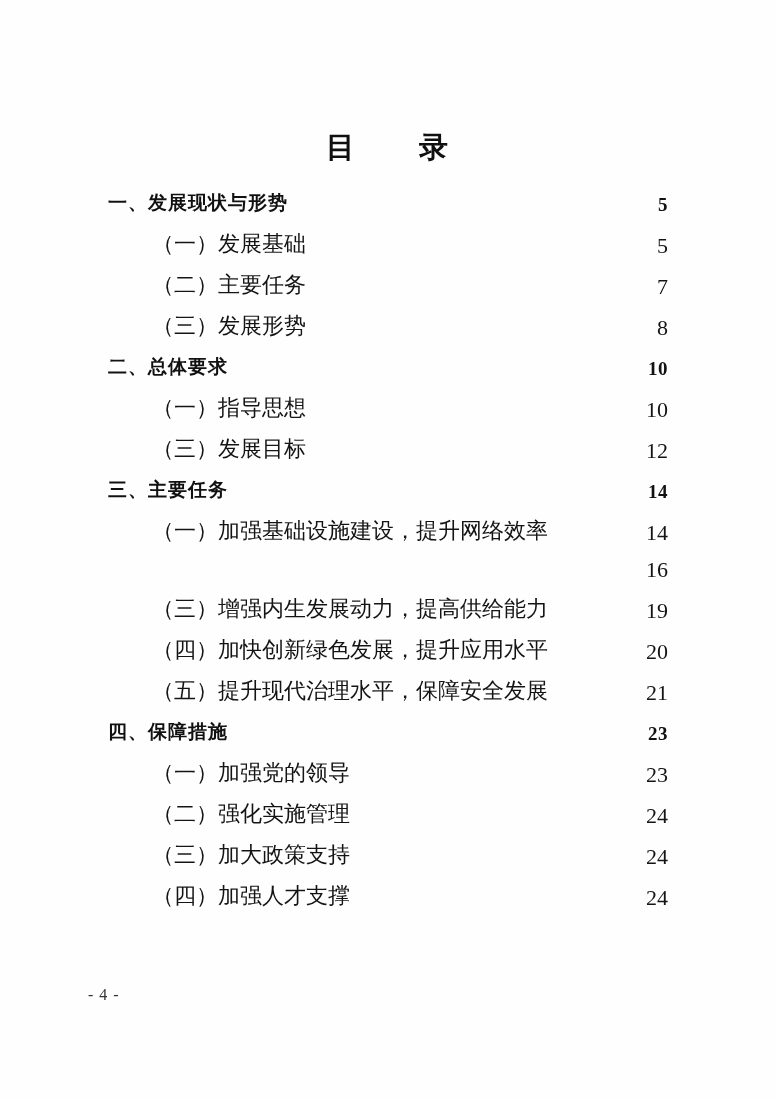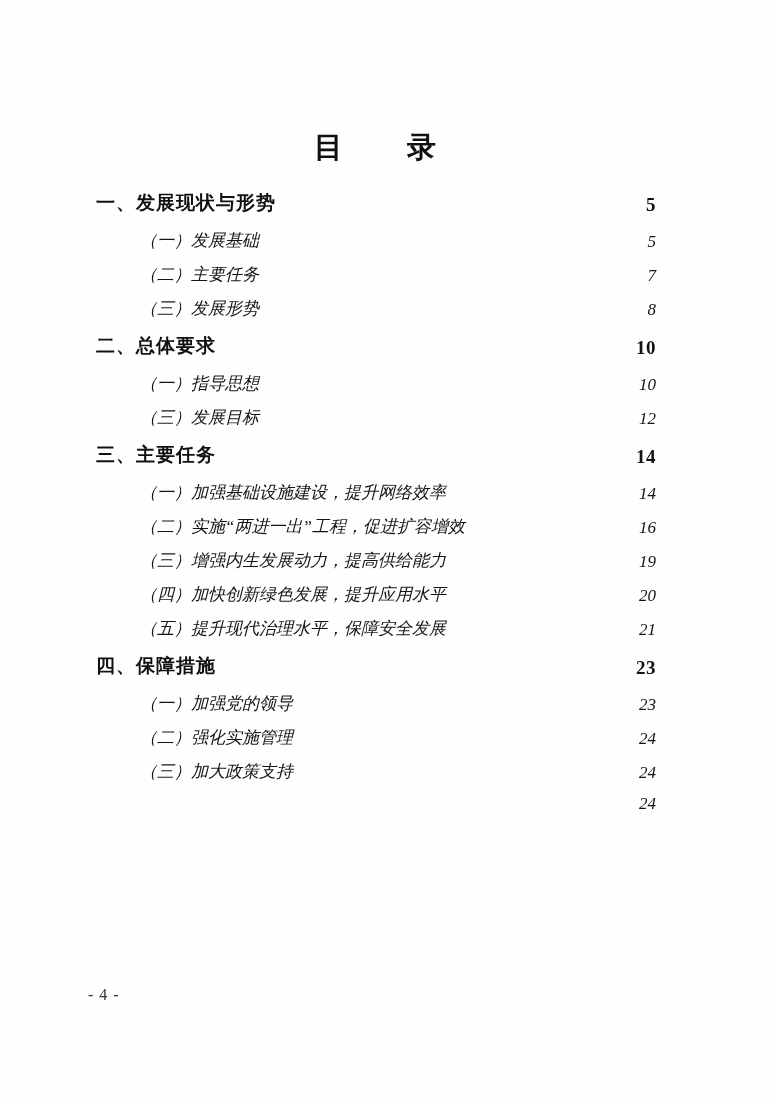--- a/index.html
+++ b/index.html
@@ -13,21 +13,21 @@
   .page {
     position: relative;
     width: 777px;
     height: 1100px;
     background: #fefefe;
     box-sizing: border-box;
     overflow: hidden;
   }
   .page-inner {
     position: absolute;
-    left: 96px;
+    left: 108px;
     top: 0;
     width: 560px;
     height: 1068px;
   }
   .doc-title {
     margin: 0;
     padding-top: 128px;
     text-align: center;
     font-size: 29px;
     font-weight: bold;
@@ -50,26 +50,25 @@
     font-size: 19px;
     font-weight: bold;
     color: #111111;
     margin-top: 13px;
     margin-bottom: 13px;
     letter-spacing: 0.5px;
   }
   .lvl1 .txt { letter-spacing: 1px; }
   
   .lvl2 {
-    font-size: 17px;
+    font-size: 22px;
     font-weight: normal;
     color: #141414;
     margin-bottom: 11px;
     padding-left: 44px;
-    font-style: italic;
   }
   .txt {
     flex: 0 0 auto;
     text-align: center;
   }
   .leader {
     flex: 1 1 auto;
     overflow: hidden;
     margin: 0 2px 4px 3px;
     height: 1px;
@@ -164,21 +163,20 @@
         <span class="pno">14</span>
       </div>
 
       <div class="toc-row lvl2">
         <span class="txt">（一）加强基础设施建设，提升网络效率</span>
         <span class="leader"></span>
         <span class="pno">14</span>
       </div>
 
       <div class="toc-row lvl2">
-        <span class="txt">（二）实施“两进一出”工程，促进扩容增效</span>
         <span class="leader"></span>
         <span class="pno">16</span>
       </div>
 
       <div class="toc-row lvl2">
         <span class="txt">（三）增强内生发展动力，提高供给能力</span>
         <span class="leader"></span>
         <span class="pno">19</span>
       </div>
 
@@ -212,20 +210,21 @@
         <span class="pno">24</span>
       </div>
 
       <div class="toc-row lvl2">
         <span class="txt">（三）加大政策支持</span>
         <span class="leader"></span>
         <span class="pno">24</span>
       </div>
 
       <div class="toc-row lvl2">
+        <span class="txt">（四）加强人才支撑</span>
         <span class="leader"></span>
         <span class="pno">24</span>
       </div>
 
     </div>
   </div>
 
   <div class="footer">- 4 -</div>
 </div>
 

